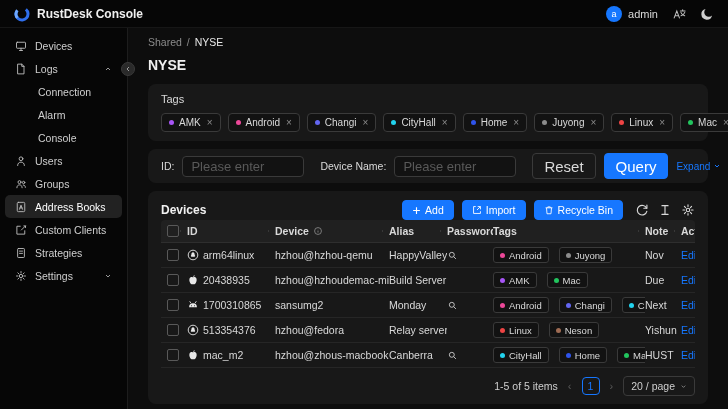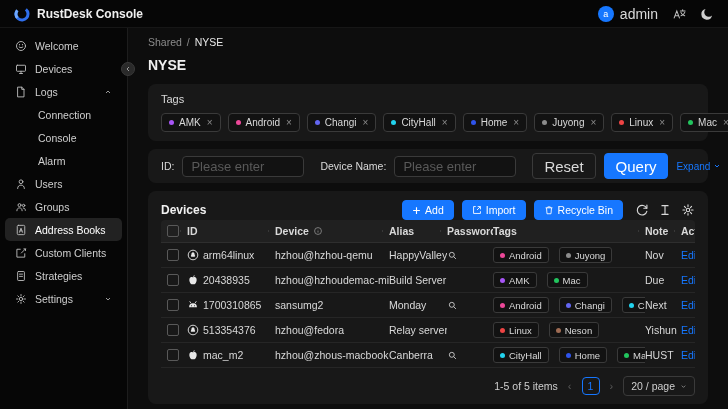--- a/index.html
+++ b/index.html
@@ -19,21 +19,21 @@
     padding:0 14px; border-bottom:1px solid #161616;
   }
   .brand { display:flex; align-items:center; gap:7px; }
   .brand-title { font-size:12px; font-weight:bold; color:#f0f0f0; }
   .topbar-right { display:flex; align-items:center; gap:14px; }
   .avatar-wrap { display:flex; align-items:center; gap:6px; }
   .avatar {
     width:16px; height:16px; border-radius:50%; background:#1677ff;
     color:#fff; font-size:9px; display:flex; align-items:center; justify-content:center;
   }
-  .username { color:#d9d9d9; font-size:14px; }
+  .username { color:#d9d9d9; font-size:11px; }
 
   
   .shell { flex:1; display:flex; min-height:0; position:relative; }
   .sidebar {
     width:128px; flex:0 0 128px; background:#060606;
     border-right:1px solid #1d1d1d; padding-top:6px; position:relative;
   }
   .side-item {
     height:23px; display:flex; align-items:center; gap:8px;
     padding:0 10px; margin:0 5px; border-radius:5px; cursor:pointer;
@@ -177,28 +177,20 @@
 
 <div class="shell">
 
   <div class="sidebar">
     <div class="collapse-btn">
       <svg width="8" height="8" viewBox="0 0 16 16" stroke="#9a9a9a" fill="none" stroke-width="2">
           <polyline points="10,4 6,8 10,12"></polyline>
         </svg>
     </div>
 
-    <div class="side-item">
-      <svg class="icn" viewBox="0 0 16 16">
-        <circle cx="8" cy="8" r="6"></circle>
-          <path d="M5.5 9.5 Q8 11.6 10.5 9.5"></path>
-          <path d="M6 6 v0.2 M10 6 v0.2" stroke-width="1.6"></path>
-      </svg>
-      <span class="lbl">Welcome</span>
-    </div>
 
     <div class="side-item">
       <svg class="icn" viewBox="0 0 16 16">
         <rect x="2" y="3" width="12" height="8" rx="1"></rect>
           <path d="M6 14 h4 M8 11 v3"></path>
       </svg>
       <span class="lbl">Devices</span>
     </div>
 
     <div class="side-item">
@@ -210,24 +202,24 @@
       <span class="spacer"></span>
       <svg width="8" height="8" viewBox="0 0 16 16" stroke="#9a9a9a" fill="none" stroke-width="2">
           <polyline points="4,10 8,6 12,10"></polyline>
         </svg>
     </div>
 
     <div class="side-item side-sub">
       <span class="lbl">Connection</span>
     </div>
     <div class="side-item side-sub">
+      <span class="lbl">Alarm</span>
+    </div>
+    <div class="side-item side-sub">
       <span class="lbl">Console</span>
-    </div>
-    <div class="side-item side-sub">
-      <span class="lbl">Alarm</span>
     </div>
 
     <div class="side-item">
       <svg class="icn" viewBox="0 0 16 16">
         <circle cx="8" cy="5" r="2.5"></circle>
           <path d="M3.5 14 c0-3 2-4.5 4.5-4.5 s4.5 1.5 4.5 4.5"></path>
       </svg>
       <span class="lbl">Users</span>
     </div>
 

